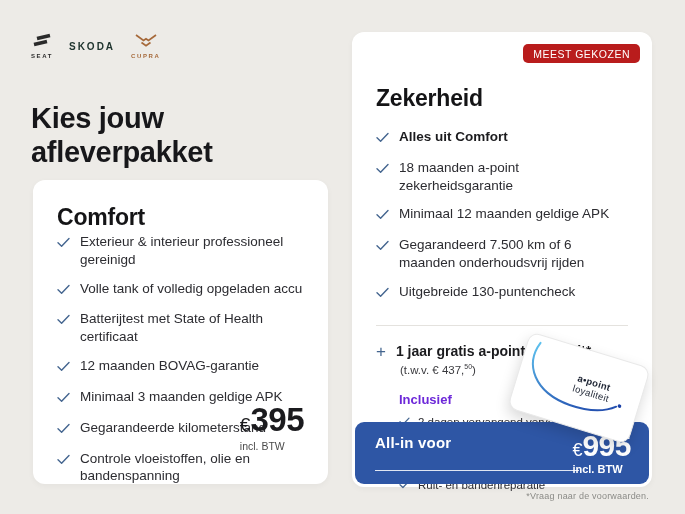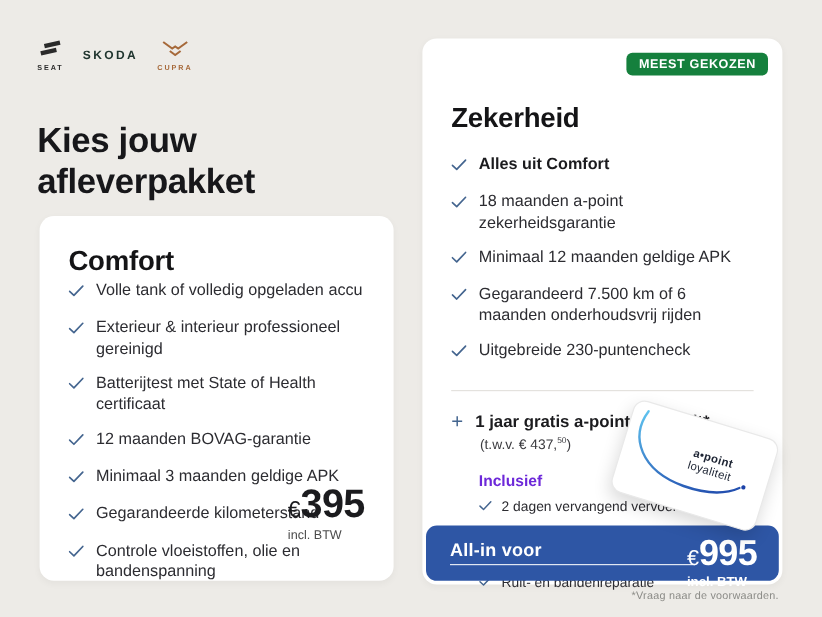--- a/index.html
+++ b/index.html
@@ -32,22 +32,22 @@
   }
   .card-comfort { left:33px; top:180px; width:295px; height:304px; padding:24px 24px 16px 24px; }
   .card-zeker   { left:352px; top:32px; width:300px; height:455px; padding:24px 24px 0 24px; }
 
   .card-title { font-size:23px; font-weight:bold; color:#141416; letter-spacing:-0.2px; }
   .card-comfort .card-title { margin-bottom:2px; }
   .card-zeker  .card-title { margin-top:29px; margin-bottom:16px; }
 
   .badge {
     position:absolute; top:12px; right:12px;
-    background:#15803d; color:#ffffff;
-    font-size:10.5px; font-weight:bold; letter-spacing:0.5px;
+    background:#b91c1c; color:#ffffff;
+    font-size:10.5px; font-weight:normal; letter-spacing:0.5px;
     padding:4px 10px 3px 10px; border-radius:5px;
   }
 
   .chk-list { display:flex; flex-direction:column; gap:11px; }
   .chk-item { display:flex; gap:10px; font-size:13.5px; line-height:1.32; color:#2c2c31; }
   .chk-item .chk { flex:0 0 13px; padding-top:2px; }
   .chk-item.bold .txt { font-weight:bold; color:#1b1b1e; }
 
   .price-block { position:absolute; right:24px; bottom:32px; }
   .price-line { white-space:nowrap; }
@@ -76,21 +76,21 @@
     box-shadow:0 6px 14px rgba(0,0,0,0.15);
     z-index:3;
   }
   .lcard-arc { position:absolute; inset:0; }
   .lcard-text { position:absolute; left:40px; top:24px; width:70px; text-align:center; color:#1d2433; }
   .lcard-l1 { font-size:9.5px; font-weight:bold; letter-spacing:0.3px; }
   .lcard-l2 { font-size:9.5px; letter-spacing:0.3px; }
 
   
   .allin-bar {
-    position:absolute; left:3px; right:3px; bottom:3px; height:46px;
+    position:absolute; left:3px; right:3px; bottom:3px; height:62px;
     background:#2E56A5; border-radius:9px; z-index:2;
     padding:12px 20px 0 20px; color:#ffffff;
   }
   .allin-label { font-size:15px; font-weight:bold; letter-spacing:0.2px; }
   .allin-line { position:absolute; left:20px; bottom:13px; width:204px; height:1px; background:rgba(255,255,255,0.85); }
   .allin-price { position:absolute; right:18px; top:7px; }
   .allin-cur { font-size:18px; font-weight:500; }
   .allin-num { font-size:30px; font-weight:bold; letter-spacing:-0.5px; }
   .allin-note { font-size:11px; font-weight:bold; margin-top:0; }
 
@@ -130,27 +130,27 @@
 
   <h1 class="headline">Kies jouw afleverpakket</h1>
 
   <div class="card card-comfort">
     <div class="card-title">Comfort</div>
     <div class="chk-list">
       <div class="chk-item">
         <span class="chk"><svg width="13" height="11" viewBox="0 0 13 11">
               <path d="M1 5.8 L4.6 9.2 L12 1.4" fill="none" stroke="#44658f" stroke-width="1.4" stroke-linecap="round" stroke-linejoin="round"></path>
             </svg></span>
+        <span class="txt">Exterieur &amp; interieur professioneel gereinigd</span>
+      </div>
+      <div class="chk-item">
+        <span class="chk"><svg width="13" height="11" viewBox="0 0 13 11">
+              <path d="M1 5.8 L4.6 9.2 L12 1.4" fill="none" stroke="#44658f" stroke-width="1.4" stroke-linecap="round" stroke-linejoin="round"></path>
+            </svg></span>
         <span class="txt">Volle tank of volledig opgeladen accu</span>
-      </div>
-      <div class="chk-item">
-        <span class="chk"><svg width="13" height="11" viewBox="0 0 13 11">
-              <path d="M1 5.8 L4.6 9.2 L12 1.4" fill="none" stroke="#44658f" stroke-width="1.4" stroke-linecap="round" stroke-linejoin="round"></path>
-            </svg></span>
-        <span class="txt">Exterieur &amp; interieur professioneel gereinigd</span>
       </div>
       <div class="chk-item">
         <span class="chk"><svg width="13" height="11" viewBox="0 0 13 11">
               <path d="M1 5.8 L4.6 9.2 L12 1.4" fill="none" stroke="#44658f" stroke-width="1.4" stroke-linecap="round" stroke-linejoin="round"></path>
             </svg></span>
         <span class="txt">Batterijtest met State of Health certificaat</span>
       </div>
       <div class="chk-item">
         <span class="chk"><svg width="13" height="11" viewBox="0 0 13 11">
               <path d="M1 5.8 L4.6 9.2 L12 1.4" fill="none" stroke="#44658f" stroke-width="1.4" stroke-linecap="round" stroke-linejoin="round"></path>
@@ -210,21 +210,21 @@
       <div class="chk-item">
         <span class="chk"><svg width="13" height="11" viewBox="0 0 13 11">
               <path d="M1 5.8 L4.6 9.2 L12 1.4" fill="none" stroke="#44658f" stroke-width="1.4" stroke-linecap="round" stroke-linejoin="round"></path>
             </svg></span>
         <span class="txt">Gegarandeerd 7.500 km of 6 maanden onderhoudsvrij rijden</span>
       </div>
       <div class="chk-item">
         <span class="chk"><svg width="13" height="11" viewBox="0 0 13 11">
               <path d="M1 5.8 L4.6 9.2 L12 1.4" fill="none" stroke="#44658f" stroke-width="1.4" stroke-linecap="round" stroke-linejoin="round"></path>
             </svg></span>
-        <span class="txt">Uitgebreide 230-puntencheck</span>
+        <span class="txt">Uitgebreide 130-puntencheck</span>
       </div>
     </div>
 
     <div class="divider"></div>
 
     <div class="loyalty-row">
       <span class="plus-icon">+</span>
       <span>
         <span class="loyalty-label">1 jaar gratis a-point loyaliteit*</span>
         <span class="loyalty-value"><span>(t.w.v. € 437,</span><sup>50</sup><span>)</span></span>

